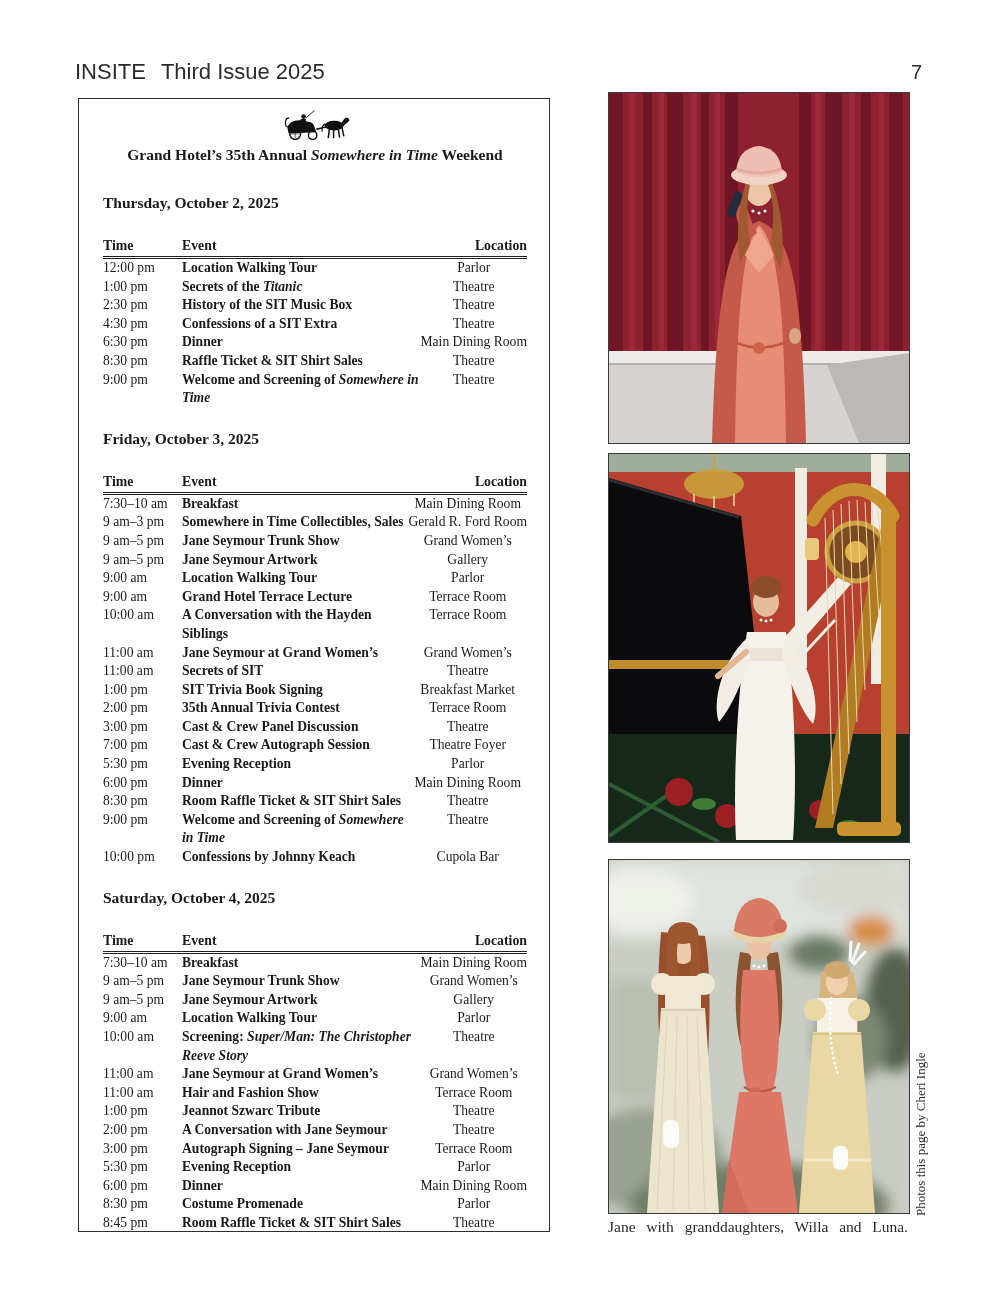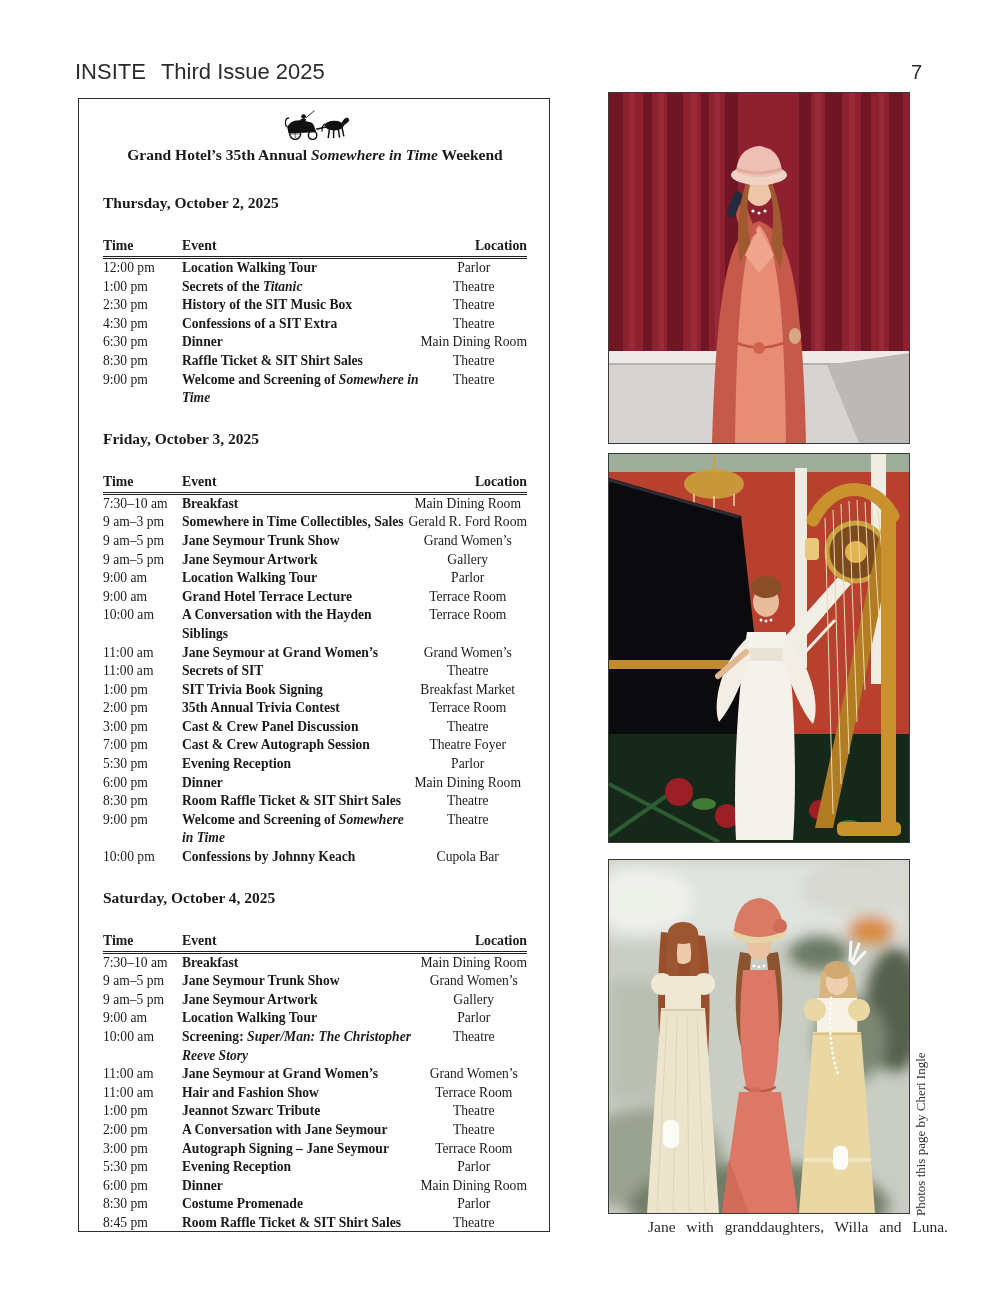--- a/index.html
+++ b/index.html
@@ -47,21 +47,21 @@
     margin:0; padding:0; border:1px solid #3a3a3a; box-sizing:border-box;
     width:302px; background:#ddd;
   }
   .photos svg { display:block; width:100%; height:100%; }
   #photo-stage   { height:352px; margin-bottom:9px;  }
   #photo-harp    { height:390px; margin-bottom:16px; }
   #photo-family  { height:355px; }
   .caption {
     position:absolute; left:608px; top:1218px; width:300px;
     font-size:15.5px; color:#2a2a2a;
-    text-align:justify; text-align-last:justify;margin-left:40px;
+    text-align:justify; text-align-last:justify;
   }
   .photo-credit {
     position:absolute; left:913px; top:1016px; height:200px; width:20px;
     writing-mode:vertical-rl; transform:rotate(180deg);
     font-size:13px; color:#2c2c2c; white-space:nowrap;
   }
 </style>
 </head>
 <body>
 

